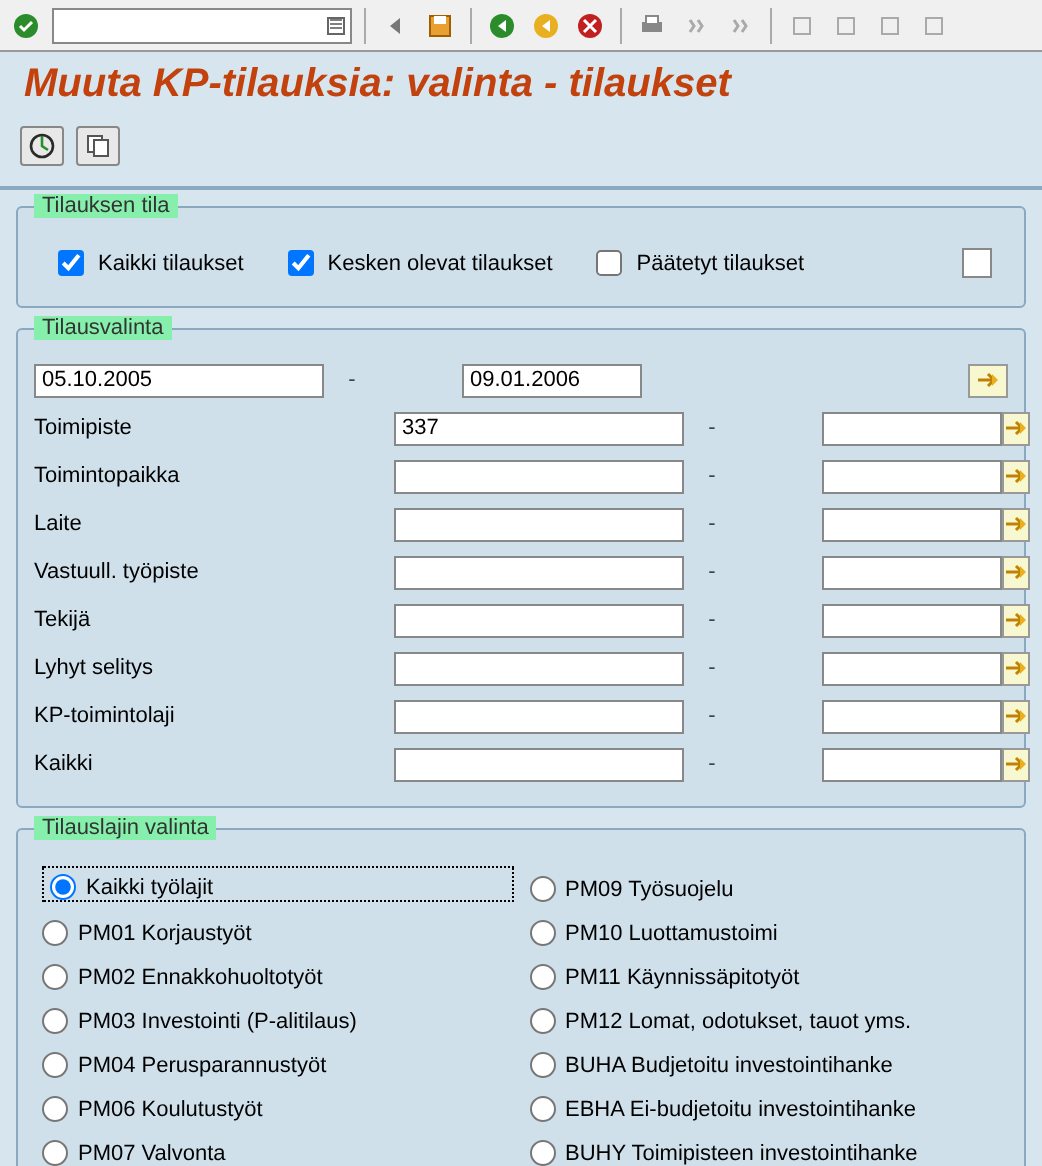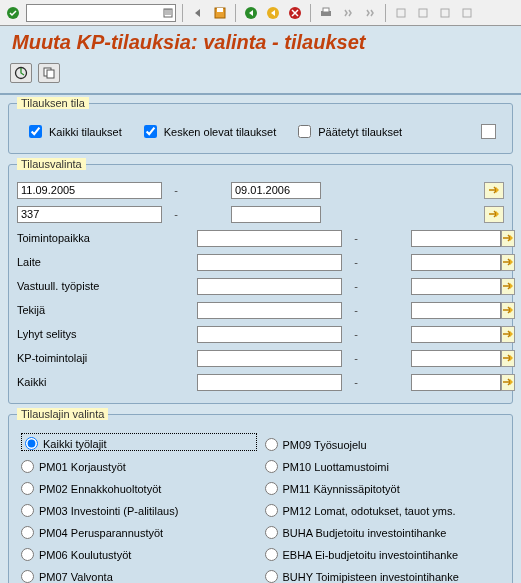--- a/index.html
+++ b/index.html
@@ -10,21 +10,21 @@
   .tb-sep { width: 1px; height: 18px; background: #aaa; margin: 0 2px; }
   .cmd-input { flex: 0 0 150px; height: 18px; background: #fff; border: 1px solid #888; display: flex; align-items: center; justify-content: flex-end; padding-right: 2px; }
   
   .title { padding: 5px 12px; color: #c2410c; font-size: 20px; font-style: italic; font-weight: bold; }
   
   .subtoolbar { background: #d6e5ee; padding: 4px 10px 10px; display: flex; gap: 6px; border-bottom: 2px solid #8aa8c0; }
   .sub-btn { width: 22px; height: 20px; background: #e8e8e8; border: 1px solid #888; border-radius: 2px; display: inline-flex; align-items: center; justify-content: center; cursor: pointer; }
   
   .content { padding: 8px; }
   .group { position: relative; border: 1px solid #8aa8c0; border-radius: 3px; background: #cfe0eb; padding: 14px 8px 8px; margin-bottom: 10px; }
-  .group-title { position: absolute; top: -7px; left: 8px; background: #fef9c3; padding: 0 4px; color: #333; }
+  .group-title { position: absolute; top: -7px; left: 8px; background: #86efac; padding: 0 4px; color: #333; }
   
   .status-row { display: flex; align-items: center; gap: 18px; padding: 4px 8px; }
   .chk { display: flex; align-items: center; gap: 4px; }
   .chk input { width: 13px; height: 13px; }
   .extra-box { margin-left: auto; width: 15px; height: 15px; background: #fff; border: 1px solid #888; }
   
   .sel-row { display: flex; align-items: center; height: 22px; margin-bottom: 2px; }
   .sel-label { flex: 0 0 180px; display: flex; align-items: center; }
   .sel-inp { flex: 0 0 145px; height: 17px; background: #fff; border: 1px solid #888; padding: 0 3px; display: flex; align-items: center; }
   .sel-dash { flex: 0 0 28px; text-align: center; color: #444; }
@@ -163,31 +163,32 @@
         <span>Päätetyt tilaukset</span>
       </label>
       <span class="extra-box"></span>
     </div>
   </div>
 
   <div class="group">
     <div class="group-title">Tilausvalinta</div>
     <div id="sel-rows">
         <div class="sel-row">
-          <div class="sel-inp">11.09.2005</div>
+          <div class="sel-inp">05.10.2005</div>
           <div class="sel-dash">-</div>
           <div class="sel-inp2">09.01.2006</div>
           <div class="sel-more">
             <svg width="12" height="10">
               <path d="M1 5 L8 5 M6 2 L9 5 L6 8" stroke="#c08000" stroke-width="1.5" fill="none"></path>
               <path d="M8 2 L11 5 L8 8 Z" fill="#e8b020"></path>
             </svg>
           </div>
         </div>
         <div class="sel-row">
+          <div class="sel-label">Toimipiste</div>
           <div class="sel-inp">337</div>
           <div class="sel-dash">-</div>
           <div class="sel-inp2"></div>
           <div class="sel-more">
             <svg width="12" height="10">
               <path d="M1 5 L8 5 M6 2 L9 5 L6 8" stroke="#c08000" stroke-width="1.5" fill="none"></path>
               <path d="M8 2 L11 5 L8 8 Z" fill="#e8b020"></path>
             </svg>
           </div>
         </div>

